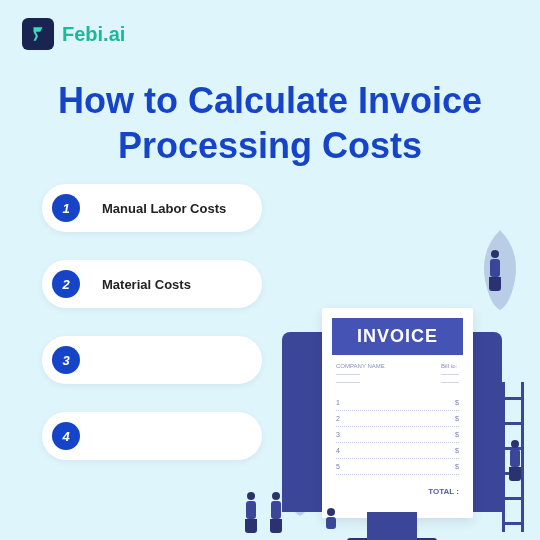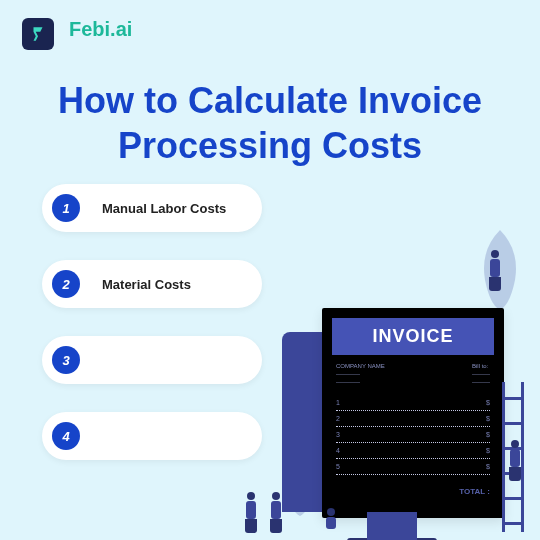--- a/index.html
+++ b/index.html
@@ -1,30 +1,30 @@
 <!DOCTYPE html>
 <html><head>
 <meta charset="utf-8">
 <style>
 *{margin:0;padding:0;box-sizing:border-box}
 body{width:540px;height:540px;background:#dff5fc;font-family:Arial,sans-serif;position:relative;overflow:hidden}
-.logo{position:absolute;top:18px;left:22px;display:flex;gap:15px}
+.logo{position:absolute;top:18px;left:22px;display:flex;align-items:center;gap:8px}
 .logo-icon{width:32px;height:32px;background:#1a2450;border-radius:6px;display:flex;align-items:center;justify-content:center}
 .logo-icon svg{width:18px;height:18px}
 .logo-text{font-size:20px;font-weight:700;color:#1db89a}
 .title{position:absolute;top:78px;left:0;right:0;text-align:center;font-size:36px;font-weight:800;color:#1644c9;line-height:1.25;padding:0 30px}
 .list{position:absolute;top:184px;left:42px;display:flex;flex-direction:column;gap:28px}
 .pill{background:#fff;border-radius:999px;padding:10px 28px 10px 10px;display:flex;align-items:center;gap:22px;box-shadow:0 2px 6px rgba(0,0,0,0.06);min-width:220px}
 .badge{width:28px;height:28px;border-radius:50%;background:#1644c9;color:#fff;display:flex;align-items:center;justify-content:center;font-size:13px;font-weight:700;font-style:italic}
 .label{font-size:13px;font-weight:600;color:#222}
 .illus{position:absolute;right:18px;bottom:0;width:260px;height:280px}
 .monitor{position:absolute;bottom:28px;left:20px;width:220px;height:180px;background:#3b4699;border-radius:8px 8px 0 0}
 .monitor::after{content:'';position:absolute;bottom:-28px;left:85px;width:50px;height:28px;background:#3b4699}
 .stand{position:absolute;bottom:-36px;left:65px;width:90px;height:10px;background:#2a3370;border-radius:3px}
-.paper{position:absolute;top:-24px;left:40px;width:182px;height:210px;background:#000000;border-radius:2px;box-shadow:0 4px 12px rgba(0,0,0,0.1)}
+.paper{position:absolute;top:-24px;left:40px;width:151px;height:210px;background:#ffffff;border-radius:2px;box-shadow:0 4px 12px rgba(0,0,0,0.1)}
 .invhdr{background:#4553b5;color:#fff;text-align:center;font-size:18px;font-weight:700;padding:8px 0;letter-spacing:1px;margin:10px 10px 0}
 .meta{display:flex;justify-content:space-between;padding:8px 14px 4px;font-size:6px;color:#8890c0}
 .meta-col{display:flex;flex-direction:column;gap:2px}
 .rows{padding:6px 14px}
 .row{display:flex;justify-content:space-between;font-size:7px;color:#7880b5;border-bottom:1px dotted #c5c8e5;padding:4px 0}
 .total{text-align:right;font-size:8px;color:#5560a8;font-weight:700;padding:6px 14px 0}
 .ladder{position:absolute;right:-6px;bottom:8px;width:30px;height:150px}
 .ladder::before,.ladder::after{content:'';position:absolute;top:0;bottom:0;width:3px;background:#3b4699}
 .ladder::before{left:4px}
 .ladder::after{right:4px}

